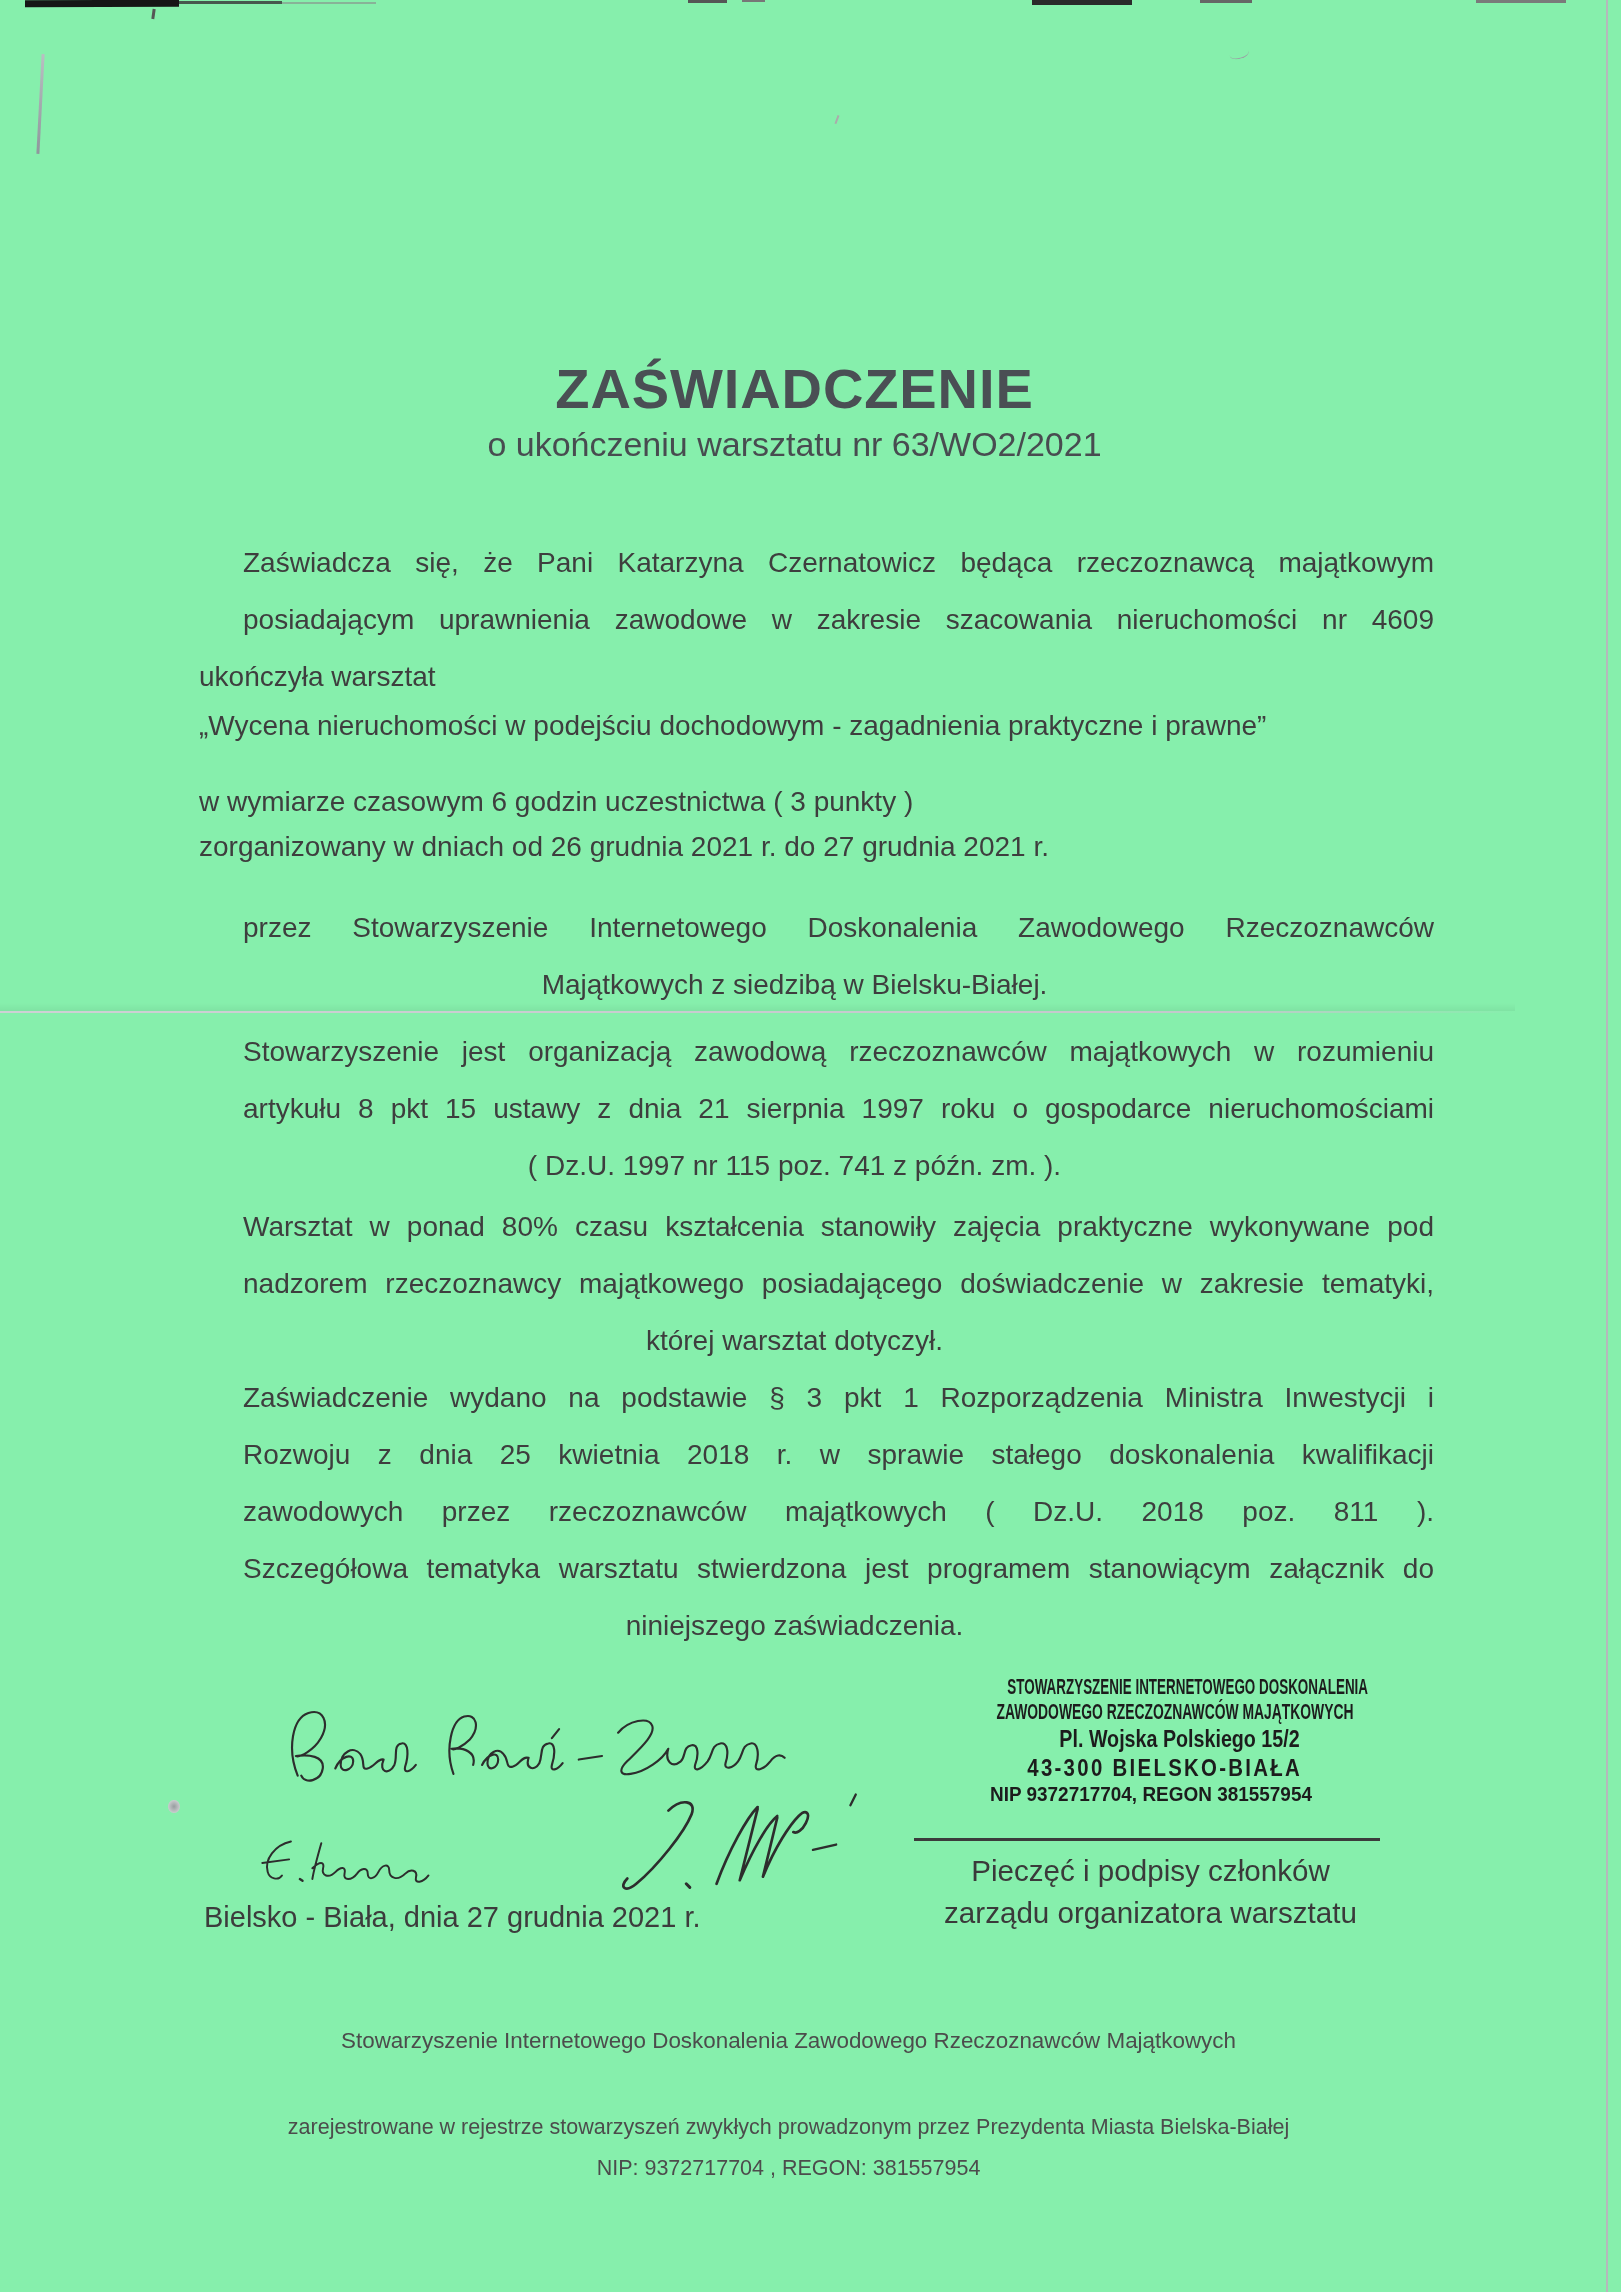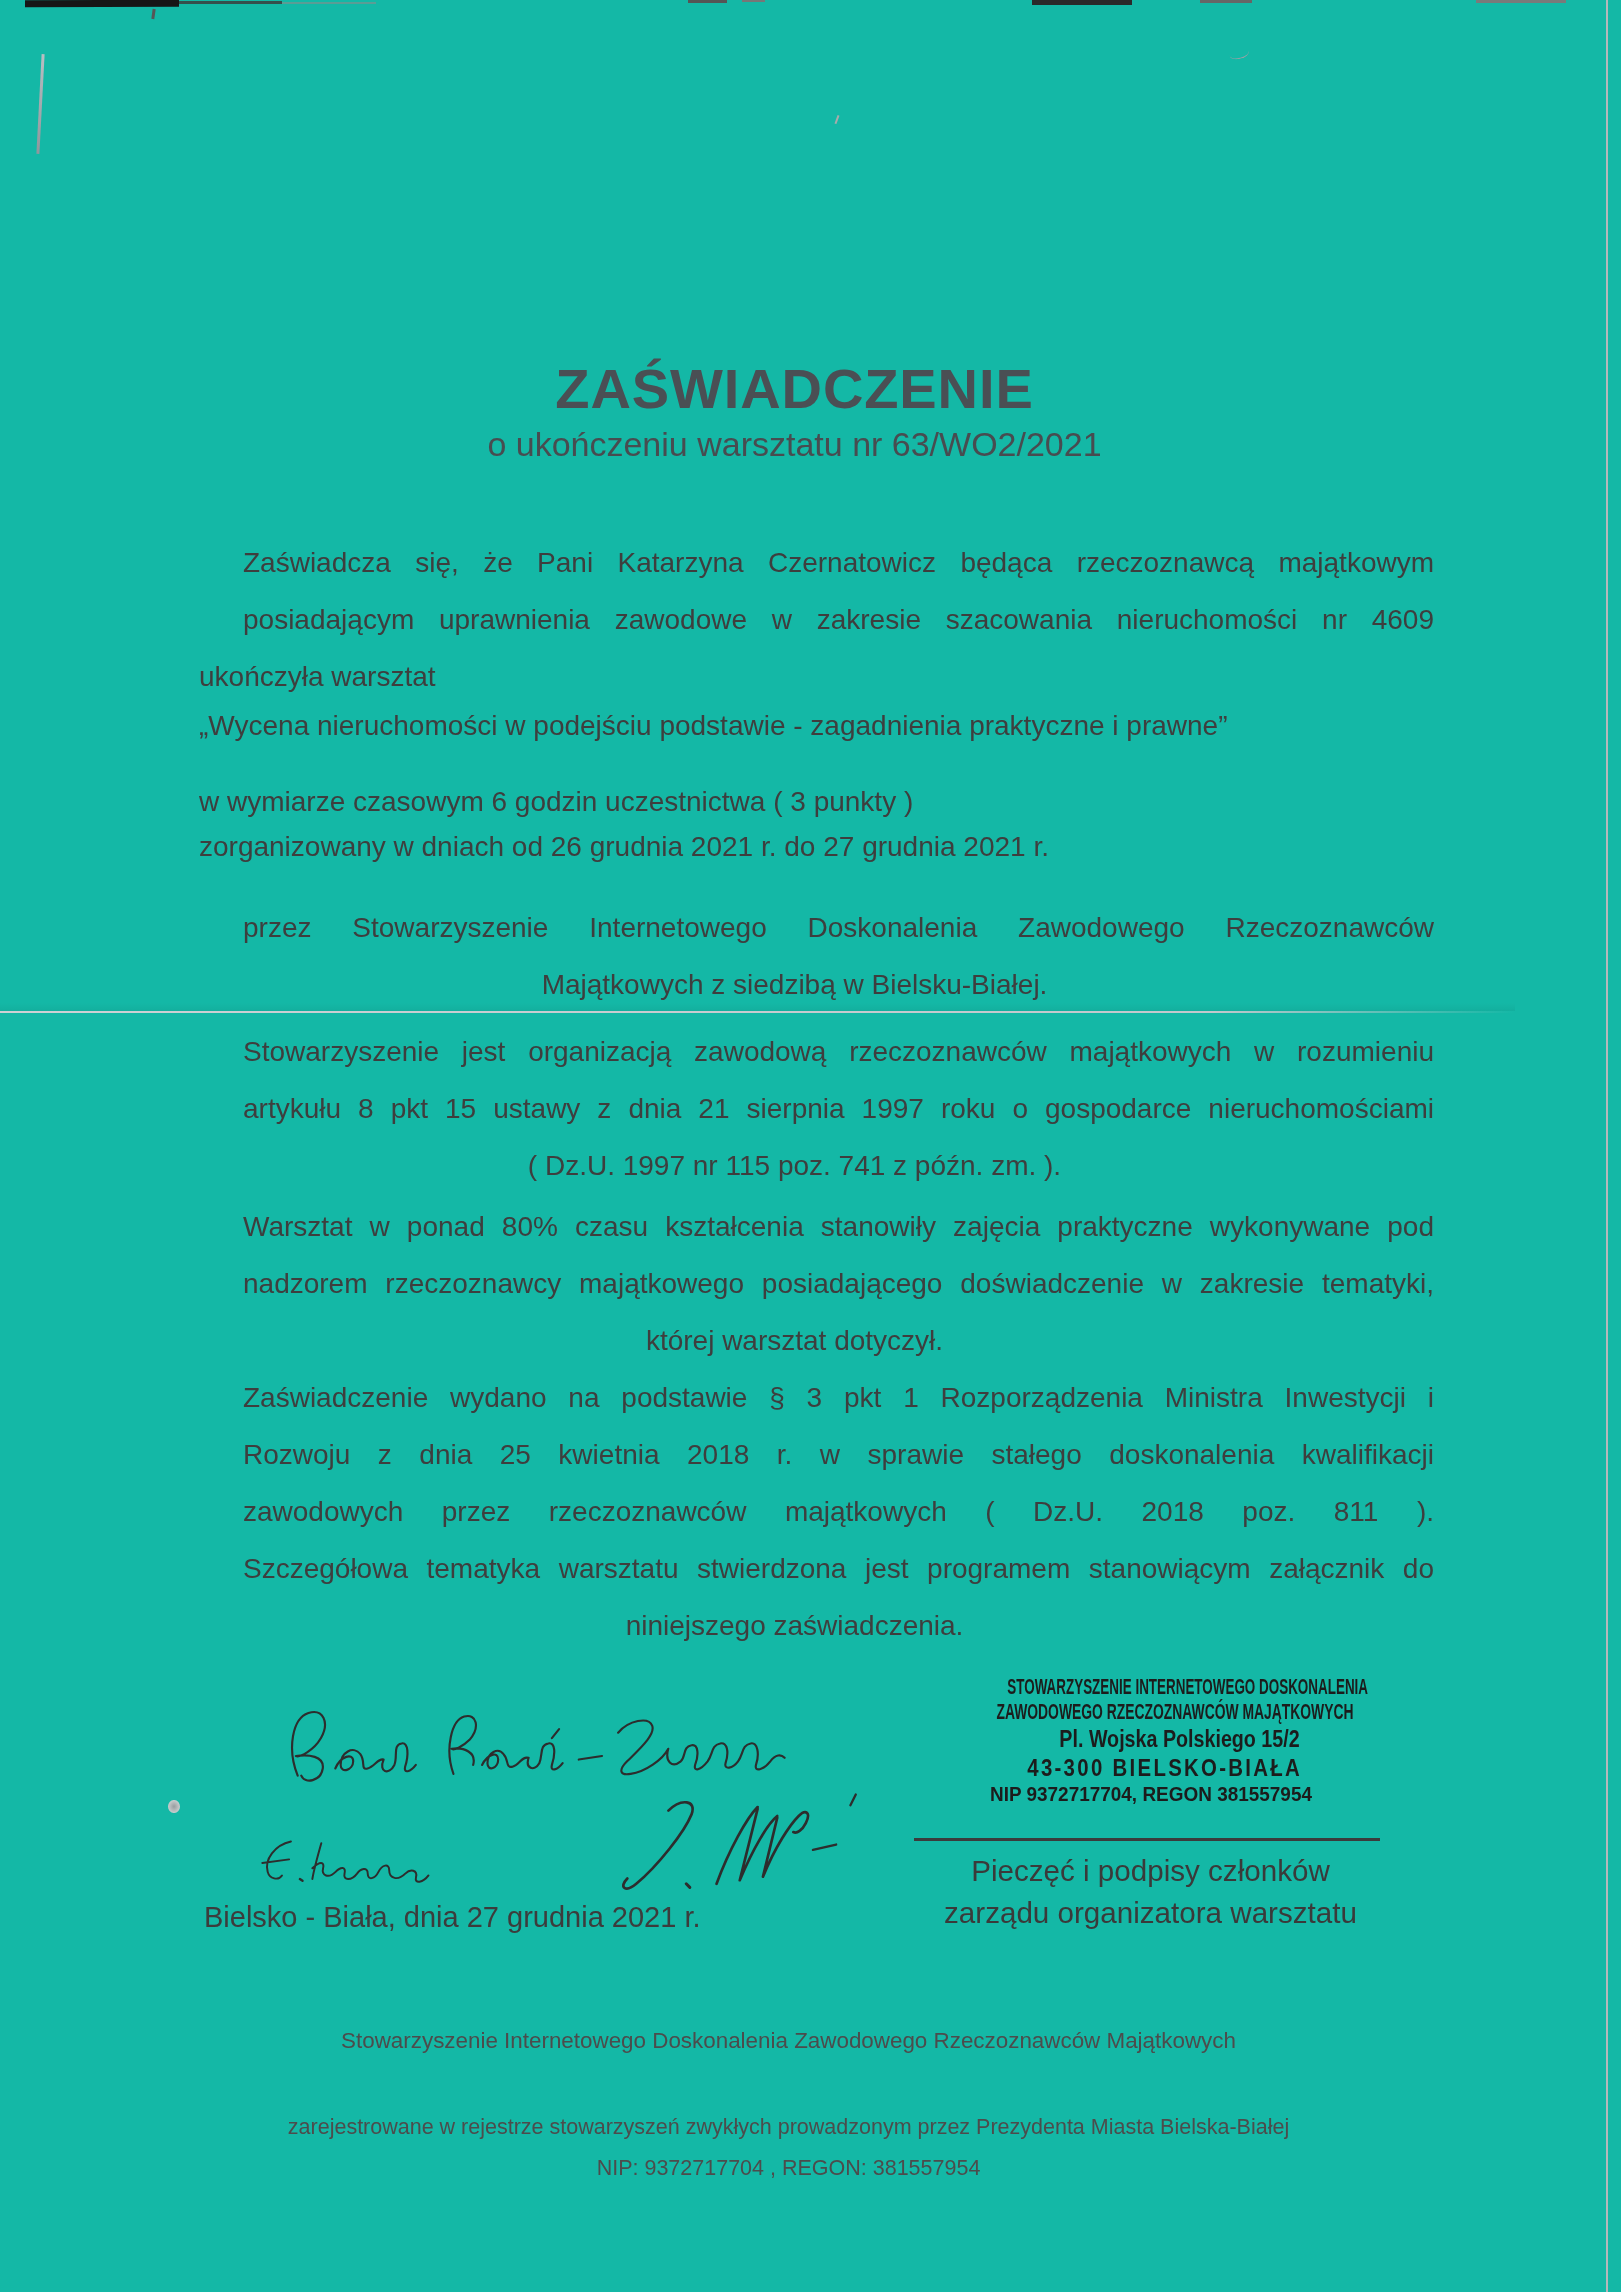--- a/index.html
+++ b/index.html
@@ -1,17 +1,17 @@
 <!DOCTYPE html>
 <html style="font-size:14.3px"><head>
 <meta charset="utf-8">
 <style>
   html,body{margin:0;padding:0;background:#e9e9e9;}
   #page{
-    position:relative; width:1621px; height:2293px; background:#14b8a6;
+    position:relative; width:1621px; height:2293px; background:#86efac;
     font-family:"Liberation Sans", sans-serif; overflow:hidden;
     color:#3d3d3d;
   }
   
   .abs{position:absolute;}
   .doc-title{
     left:199px; width:1191px; top:358px; text-align:center;
     font-size:56px; line-height:61px; font-weight:600; letter-spacing:0.9px;
     color:#4a4f54;
   }
@@ -93,21 +93,21 @@
 
   <div class="abs doc-title">ZAŚWIADCZENIE</div>
   <div class="abs doc-subtitle">o ukończeniu warsztatu nr 63/WO2/2021</div>
 
   <div class="abs para" style="top:534px">
     <span class="line jl">Zaświadcza się, że Pani Katarzyna Czernatowicz będąca rzeczoznawcą majątkowym</span>
     <span class="line jl">posiadającym uprawnienia zawodowe w zakresie szacowania nieruchomości nr  4609</span>
     <span class="line cl">ukończyła warsztat</span>
   </div>
 
-  <div class="abs para cl" style="top:697px">„Wycena nieruchomości w podejściu podstawie - zagadnienia praktyczne i prawne”</div>
+  <div class="abs para cl" style="top:697px">„Wycena nieruchomości w podejściu dochodowym - zagadnienia praktyczne i prawne”</div>
 
   <div class="abs para cl tight" style="top:779px">w wymiarze czasowym 6 godzin uczestnictwa ( 3 punkty )</div>
   <div class="abs para cl tight" style="top:824px">zorganizowany w dniach od 26 grudnia 2021 r. do 27 grudnia 2021 r.</div>
 
   <div class="abs para" style="top:899px">
     <span class="line jl">przez Stowarzyszenie Internetowego Doskonalenia Zawodowego Rzeczoznawców</span>
     <span class="line ll">Majątkowych z siedzibą w Bielsku-Białej.</span>
   </div>
 
   <div class="abs para" style="top:1023px">

